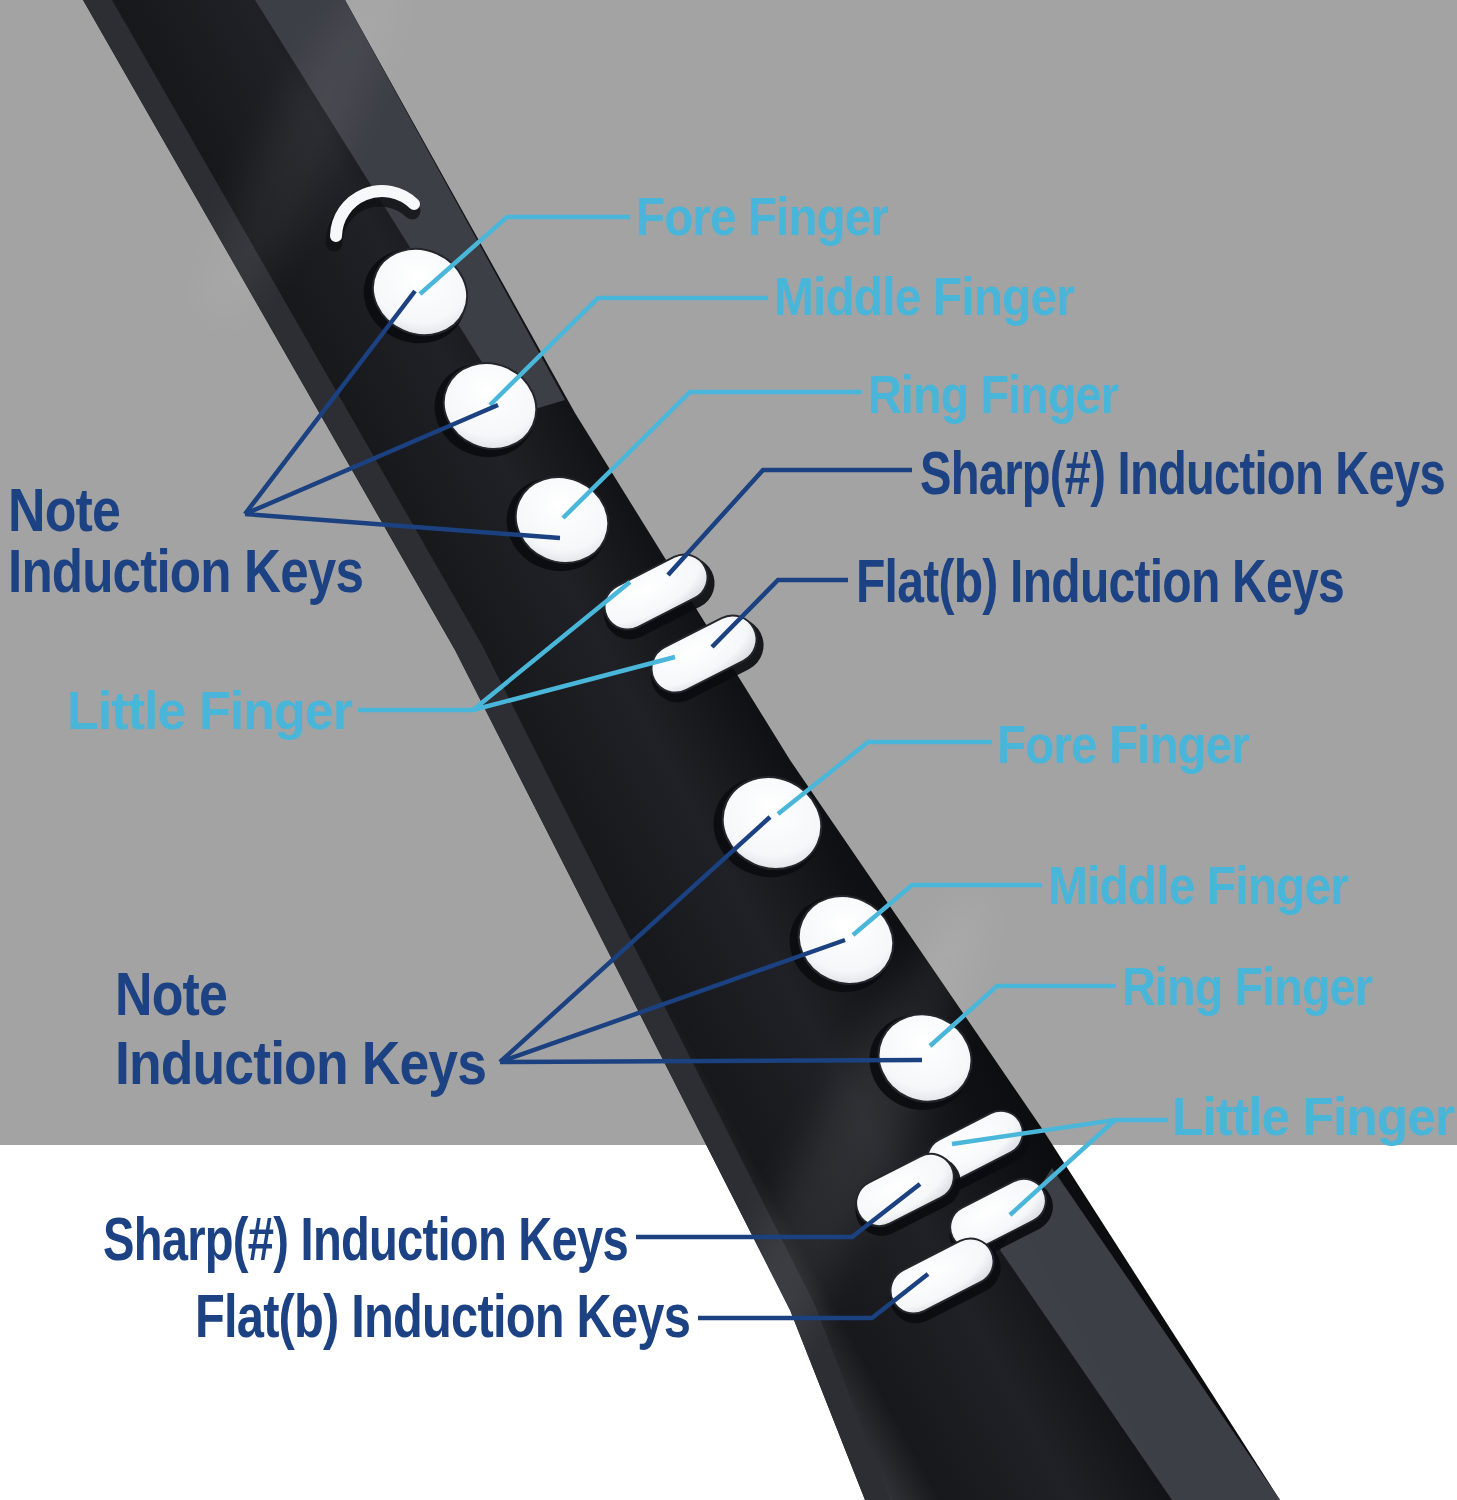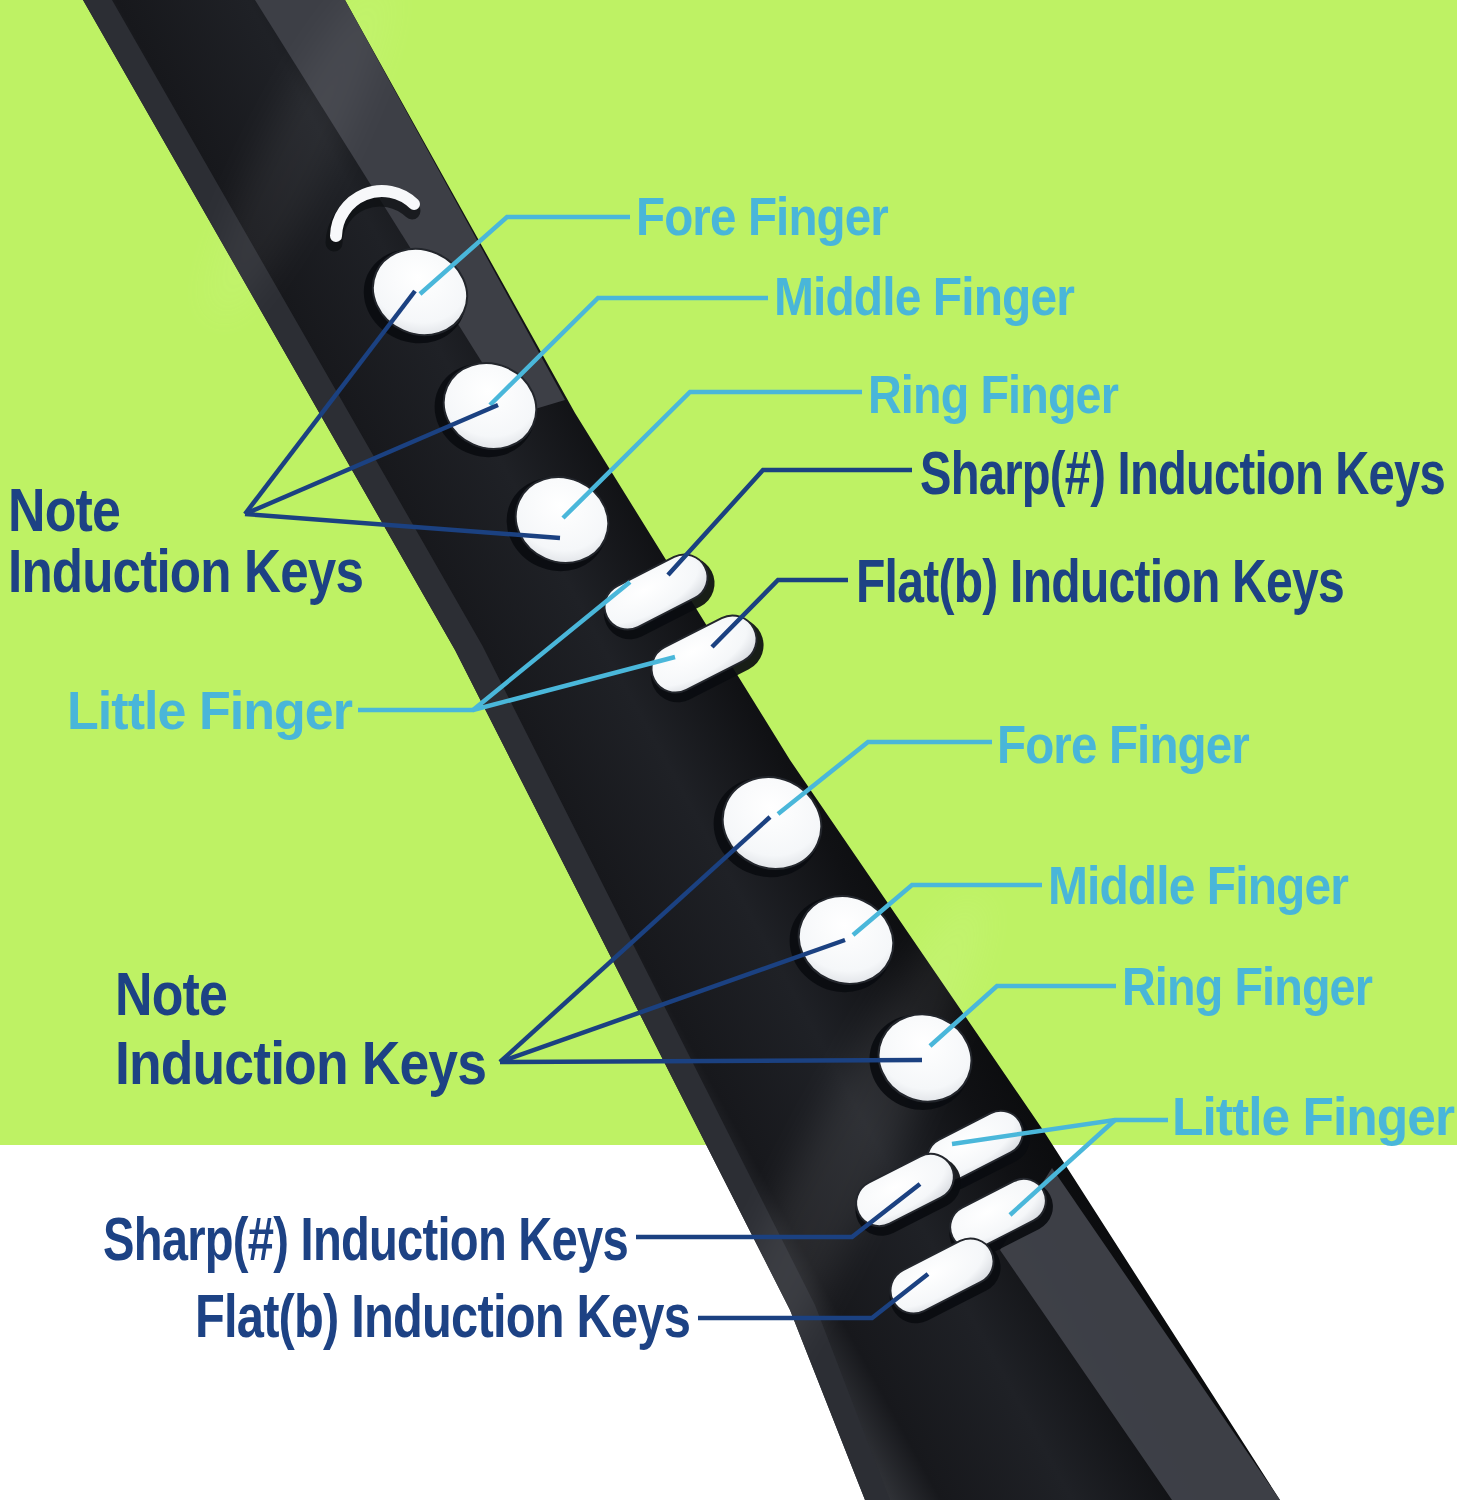--- a/index.html
+++ b/index.html
@@ -1,17 +1,17 @@
 <!DOCTYPE html>
 <html style="--finger-color: #49b6d9; --finger-line: #4ab7da; --induction-color: #1d4284; --induction-line: #1b4181;"><head>
 <meta charset="utf-8">
 <style>
   html,body{margin:0;padding:0;background:#ffffff;}
   body{width:1457px;height:1500px;overflow:hidden;font-family:"Liberation Sans",sans-serif;}
-  .stage{position:relative;width:1457px;height:1145px;background:#bef264;}
+  .stage{position:relative;width:1457px;height:1145px;background:#a3a3a3;}
   svg{position:absolute;inset:0;display:block;}
   text{font-family:"Liberation Sans","DejaVu Sans",sans-serif;font-weight:bold;letter-spacing:-1px;}
   .lbl-finger{fill:var(--finger-color,#49b6d9);font-size:54px;}
   .lbl-induction{fill:var(--induction-color,#1d4284);font-size:62px;}
   .line-finger{stroke:var(--finger-line,#4ab7da);stroke-width:4.5;fill:none;}
   .line-induction{stroke:var(--induction-line,#1b4181);stroke-width:4.5;fill:none;}
   .keycap{stroke:#23262c;stroke-width:2;}
   .keyhole{fill:#0a0c10;opacity:.92;}
 </style>
 </head>

